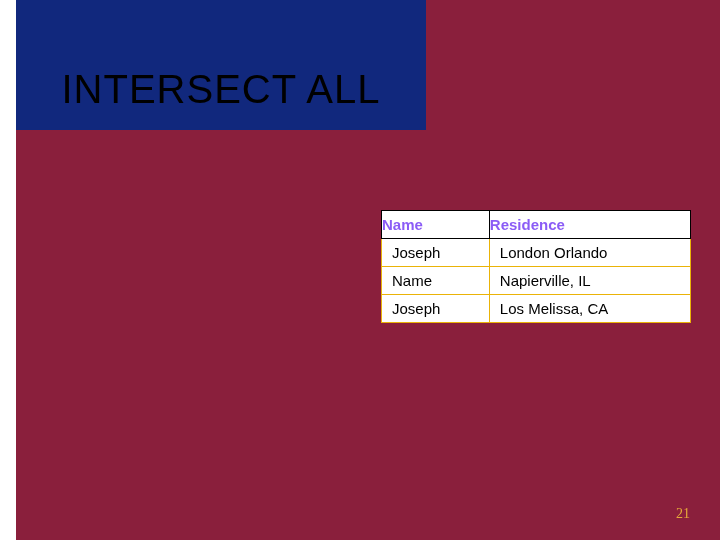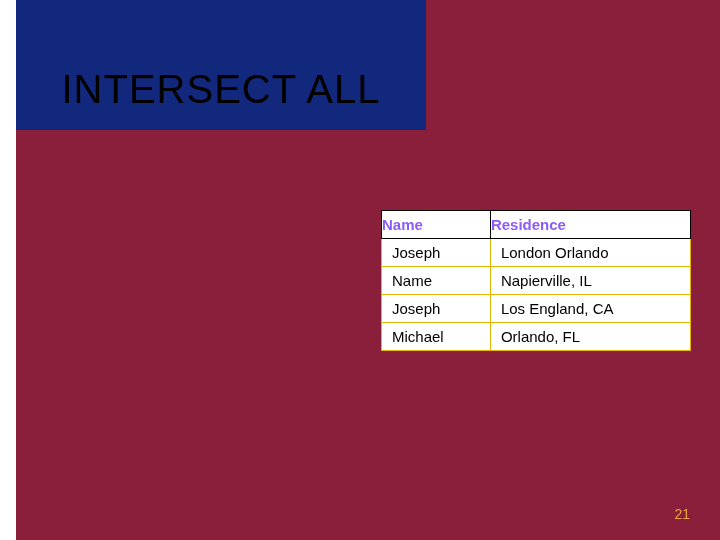--- a/index.html
+++ b/index.html
@@ -74,21 +74,21 @@
     text-align: left;
     padding: 5px 10px;
     color: #000;
     font-weight: normal;
   }
   .page-number {
     position: absolute;
     right: 30px;
     bottom: 18px;
     color: #e6a93a;
-    font-family: Liberation Sans, sans-serif;
+    font-family: Liberation Serif, serif;
     font-size: 14px;
   }
 </style>
 </head>
 <body>
 
 <div class="slide">
 
   <div class="title-bar">
     <span class="title-text">INTERSECT ALL</span>
@@ -106,24 +106,20 @@
       <tr>
         <td>Joseph</td>
         <td>London Orlando</td>
       </tr>
       <tr>
         <td>Name</td>
         <td>Napierville, IL</td>
       </tr>
       <tr>
         <td>Joseph</td>
-        <td>Los England, CA</td>
-      </tr>
-      <tr>
-        <td>Michael</td>
-        <td>Orlando, FL</td>
+        <td>Los Melissa, CA</td>
       </tr>
     </tbody>
   </table>
 
   <div class="page-number">21</div>
 
 </div>
 
 </body></html>

